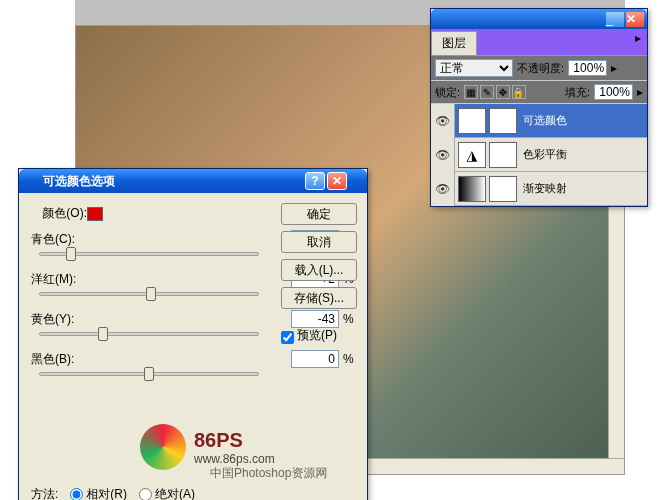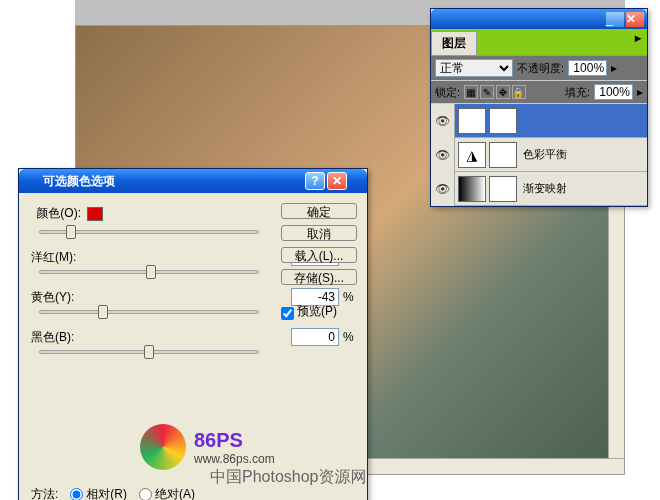--- a/index.html
+++ b/index.html
@@ -19,66 +19,66 @@
   .dialog-titlebar .tb-btn { width: 20px; height: 18px; margin-left: 2px; border: 1px solid #fff; border-radius: 3px;
     display: flex; align-items: center; justify-content: center; cursor: pointer; }
   .help-btn { background: linear-gradient(to bottom, #9dcfff, #3a8de8); color: #fff; font-weight: bold; }
   .close-btn { background: linear-gradient(to bottom, #ff9a8a, #e8503a); color: #fff; font-weight: bold; }
   .min-btn { background: linear-gradient(to bottom, #9dcfff, #3a8de8); color: #fff; }
   
   .selective-color { left: 18px; top: 168px; width: 350px; }
   .sc-body { padding: 12px 10px 10px 12px; position: relative; height: 320px; }
   
   .row { display: flex; align-items: center; margin-bottom: 8px; }
-  .label { width: 56px; text-align: right; padding-right: 6px; }
+  .label { width: 56px; text-align: right; }
   .color-swatch { width: 16px; height: 14px; background: #d00; border: 1px solid #666; margin-right: 4px; }
   select.color-sel { width: 140px; height: 20px; background: #fff; border: 1px solid #7f9db9; }
   
   .slider-row { display: flex; align-items: center; margin: 6px 0 2px 0; }
   .slider-row .slabel { width: 56px; }
   .slider-row .spacer { flex: 1; }
   .num-input { width: 48px; height: 18px; text-align: right; padding-right: 3px; border: 1px solid #7f9db9; background: #fff; }
   .pct { width: 18px; padding-left: 4px; }
   .slider-track { height: 4px; background: #d8d4c8; border: 1px solid #a0a0a0; border-radius: 2px; margin: 4px 8px 14px 8px; width: 220px; position: relative; }
   .slider-thumb { position: absolute; top: -6px; width: 10px; height: 14px; background: #ece9d8; border: 1px solid #666; border-radius: 2px; transform: translateX(-50%); }
   
   .method-row { position: absolute; bottom: 10px; left: 12px; display: flex; align-items: center; gap: 12px; }
   .method-row label { display: flex; align-items: center; gap: 3px; }
   
   .dlg-buttons { position: absolute; right: 10px; top: 10px; width: 76px; display: flex; flex-direction: column; gap: 6px; }
-  .ps-button { height: 16px; background: #ece9d8; border: 1px solid #888; border-radius: 3px; cursor: pointer; font-size: 12px; }
+  .ps-button { height: 22px; background: #ece9d8; border: 1px solid #888; border-radius: 3px; cursor: pointer; font-size: 12px; }
   .preview-row { display: flex; align-items: flex-end; gap: 3px; margin-top: 12px; }
   
   
   .layers-panel { left: 430px; top: 8px; width: 218px; background: #e6e3d8; }
   .lp-titlebar { background: linear-gradient(to bottom, #3a95ff 0%, #0a4dc0 100%); height: 20px; border-radius: 5px 5px 0 0;
     display: flex; align-items: center; justify-content: flex-end; padding: 0 3px; gap: 2px; }
   .lp-titlebar .tb-btn { width: 18px; height: 15px; }
-  .lp-tabs { display: flex; background: #84cc16; border-bottom: 1px solid #999; font-weight: bold; }
+  .lp-tabs { display: flex; background: #8b5cf6; border-bottom: 1px solid #999; }
   .lp-tab { padding: 3px 10px; background: #e6e3d8; border: 1px solid #999; border-bottom: none; margin-top: 2px; }
   .lp-menu { margin-left: auto; padding: 2px 6px; cursor: pointer; }
   .lp-row { display: flex; align-items: center; padding: 3px 4px; gap: 4px; border-bottom: 1px solid #ccc; background: #737373; }
   .lp-row select { width: 78px; height: 18px; border: 1px solid #7f9db9; }
   .lp-row .small-input { width: 39px; height: 16px; text-align: right; border: 1px solid #7f9db9; padding-right: 2px; }
   .lp-row .lbl { font-size: 11px; }
   .lock-icons { display: flex; gap: 2px; }
   .lock-icons span { width: 14px; height: 14px; border: 1px solid #aaa; font-size: 10px; display:flex; align-items:center; justify-content:center; }
   
   .layer-list { max-height: 135px; overflow-y: auto; background: #d8d4c8; }
   .layer-item { display: flex; align-items: center; height: 34px; border-bottom: 1px solid #aaa; background: #e6e3d8; }
   .layer-item.selected { background: #3d6fc8; color: #fff; }
   .eye { width: 24px; height: 34px; display:flex; align-items:center; justify-content:center; border-right: 1px solid #aaa; cursor: pointer; background: #e6e3d8; color: #333; }
   .layer-item.selected .eye { background: #e6e3d8; }
   .adj-icon { width: 28px; height: 26px; margin: 0 3px; background: #fff; border: 1px solid #666; display:flex; align-items:center; justify-content:center; font-size: 14px; }
   .mask { width: 28px; height: 26px; background: #fff; border: 1px solid #666; margin-right: 4px; }
   .layer-name { flex: 1; padding-left: 2px; font-size: 11px; }
   
   .watermark { position: absolute; left: 140px; bottom: 30px; display: flex; align-items: center; gap: 8px; font-size: 12px; color: #444; z-index: 5; pointer-events: none; }
   .wm-logo { width: 46px; height: 46px; border-radius: 50%; background: conic-gradient(#e02, #fc0, #0a4, #e02); opacity: 0.85; }
-  .wm-sub { position: absolute; left: 210px; bottom: 12px; font-size: 16px; color: #666; z-index: 5; }
+  .wm-sub { position: absolute; left: 210px; bottom: 18px; font-size: 12px; color: #666; z-index: 5; }
   .scrollbar-v { position: absolute; right: 0; top: 0; bottom: 0; width: 16px; background: #ece9d8; border-left: 1px solid #aaa; }
   .scrollbar-h { position: absolute; left: 0; right: 0; bottom: 0; height: 16px; background: #ece9d8; border-top: 1px solid #aaa; }
 </style>
 </head>
 <body>
 
 <div class="canvas-header"></div>
 <div class="canvas-bg">
   <div class="scrollbar-v"></div>
   <div class="scrollbar-h"></div>
@@ -89,20 +89,26 @@
     <span class="title">可选颜色选项</span>
     <div class="tb-btn help-btn">?</div>
     <div class="tb-btn close-btn">✕</div>
   </div>
   <div class="sc-body">
     <div class="row">
       <span class="label">颜色(O):</span>
       <span class="color-swatch"></span>
     </div>
 
+    <div class="slider-row">
+      <span class="slabel">青色(C):</span>
+      <span class="spacer"></span>
+      <input class="num-input" value="-73" style="">
+      <span class="pct">%</span>
+    </div>
     <div class="slider-track">
         <div class="slider-thumb" style="left:14%"></div>
       </div>
 
     <div class="slider-row">
       <span class="slabel">洋红(M):</span>
       <span class="spacer"></span>
       <input class="num-input" value="+2" style="">
       <span class="pct">%</span>
     </div>
@@ -181,36 +187,37 @@
     <span class="spacer" style="flex:1"></span>
     <span class="lbl">填充:</span>
     <input class="small-input" value="100%" style="">
     <span>▸</span>
   </div>
   <div class="layer-list">
     <div class="layer-item selected">
       <div class="eye">👁</div>
       <div class="adj-icon">◐</div>
       <div class="mask"></div>
+      <div class="layer-name">可选颜色</div>
     </div>
     <div class="layer-item">
       <div class="eye">👁</div>
       <div class="adj-icon">◮</div>
       <div class="mask"></div>
       <div class="layer-name">色彩平衡</div>
     </div>
     <div class="layer-item">
       <div class="eye">👁</div>
       <div class="adj-icon" style="background:linear-gradient(to right,#000,#fff)"></div>
       <div class="mask"></div>
       <div class="layer-name">渐变映射</div>
     </div>
   </div>
 </div>
 
 <div class="watermark">
   <div class="wm-logo"></div>
   <div>
-    <div style="font-size:20px;font-weight:bold;color:#6d28d9">86PS</div>
+    <div style="font-size:20px;font-weight:bold;color:#7f1d1d">86PS</div>
     <div>www.86ps.com</div>
   </div>
 </div>
 <div class="wm-sub">中国Photoshop资源网</div>
 
 </body></html>

